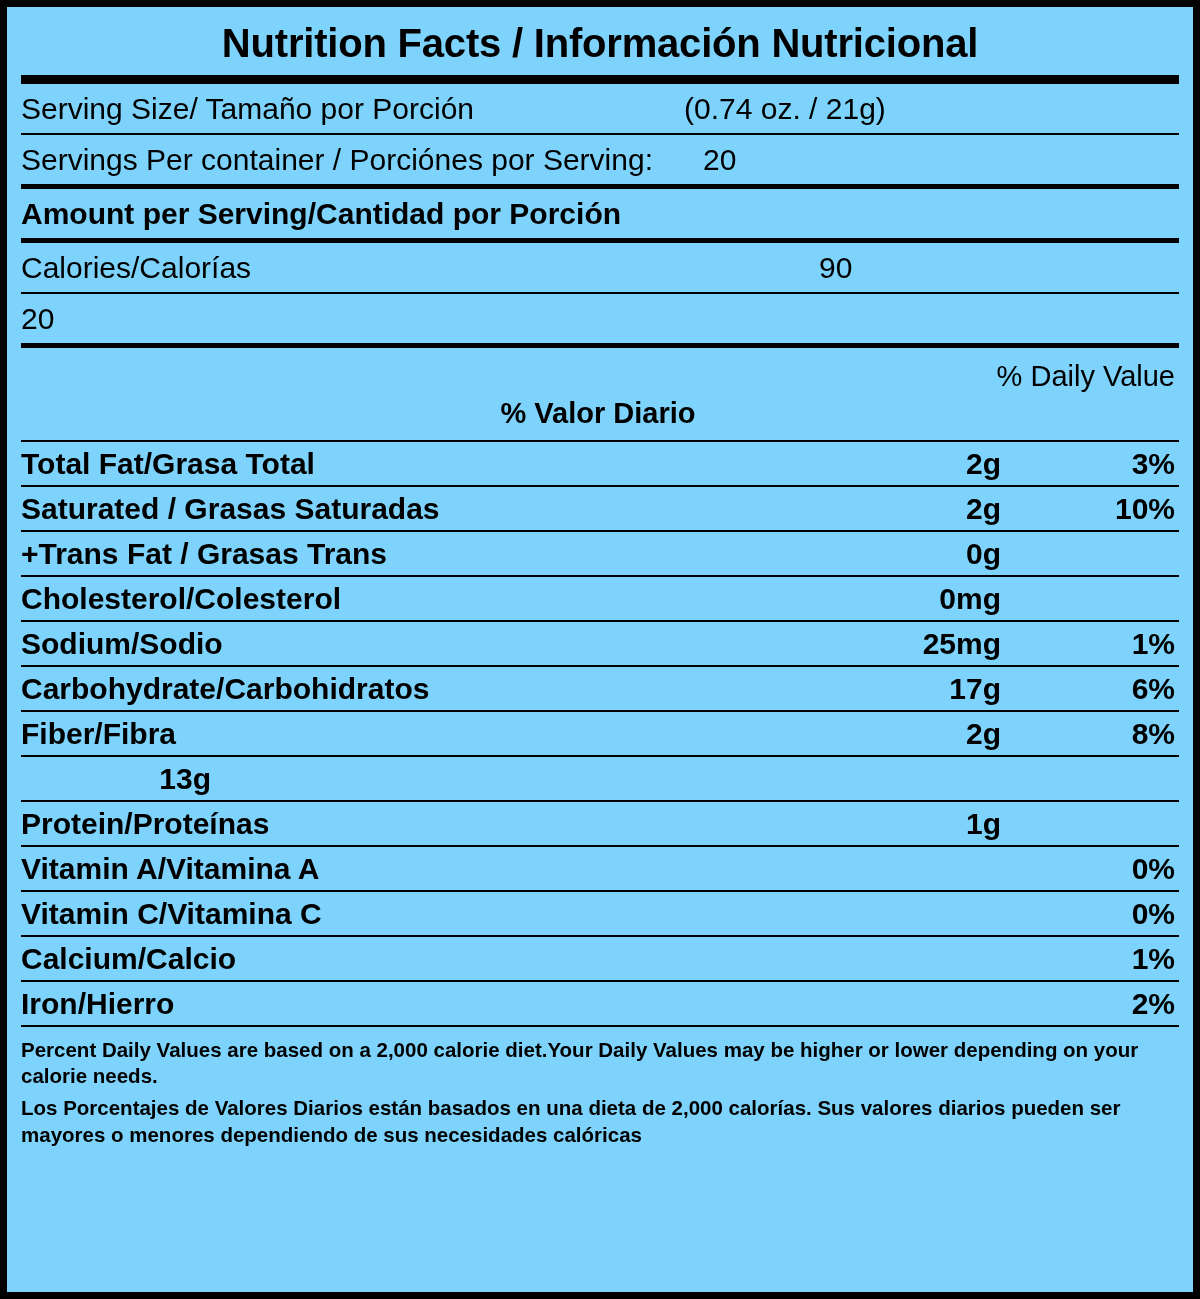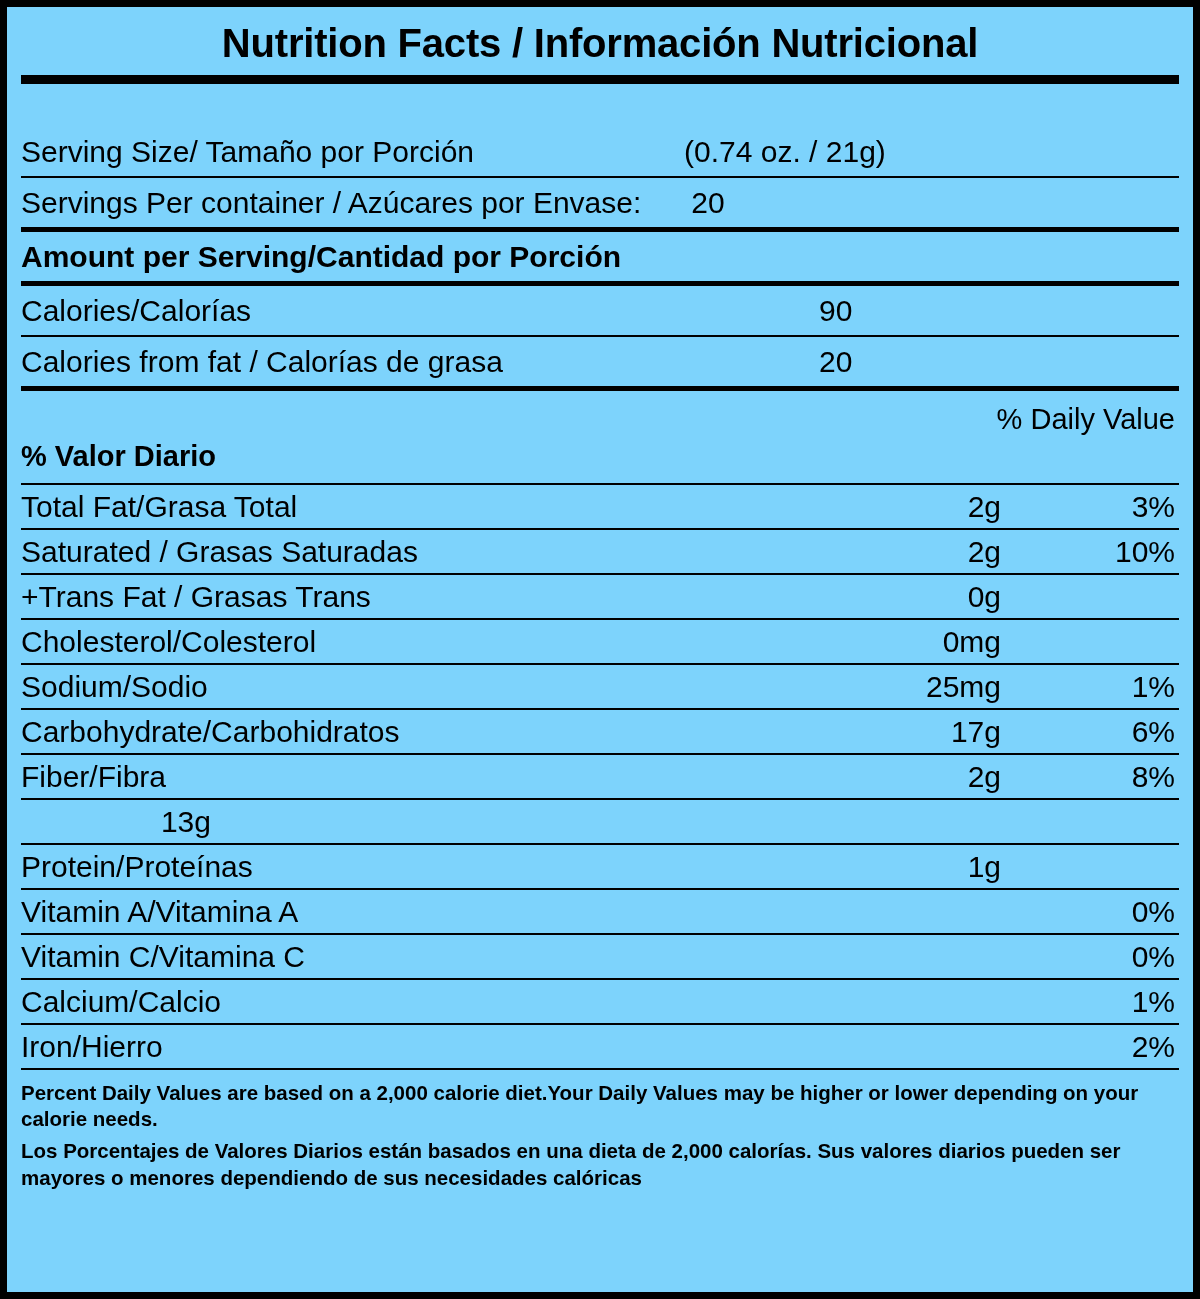--- a/index.html
+++ b/index.html
@@ -38,20 +38,21 @@
   }
   .rule-thin {
     border-bottom: 2px solid #000;
   }
   .row {
     display: flex;
     align-items: flex-end;
     font-size: 30px;
     line-height: 1.0;
     padding: 7px 0 6px 0;
+    font-weight: bold;
   }
   .row .name {
     flex: 1 1 auto;
     white-space: nowrap;
   }
   .row .amt {
     width: 190px;
     text-align: right;
     padding-right: 4px;
   }
@@ -67,21 +68,20 @@
     align-items: flex-end;
   }
   .serving-row .label-text {
     flex: 0 0 auto;
   }
   .serving-row .value-text {
     padding-left: 10px;
   }
   .serving-size .value-text {
     margin-left: 200px;
-    margin-top: 43px;
   }
   .servings-per .value-text {
     margin-left: 40px;
   }
   .amount-head {
     font-size: 30px;
     font-weight: bold;
     padding: 8px 0 7px 0;
   }
   .cal-row {
@@ -95,21 +95,21 @@
     width: 360px;
     text-align: left;
   }
   .dv-head {
     text-align: right;
     font-size: 29px;
     font-weight: normal;
     padding: 12px 4px 2px 0;
   }
   .dv-head2 {
-    text-align: left;
+    text-align: center;
     font-size: 29px;
     font-weight: bold;
     padding: 2px 4px 10px 0;
   }
   .footnote {
     font-size: 20.5px;
     line-height: 1.28;
     padding-top: 10px;
   }
   .footnote p {
@@ -127,39 +127,38 @@
   <div class="rule-thick"></div>
 
   <div class="serving-row serving-size">
     <span class="label-text">Serving Size/ Tamaño por Porción</span>
     <span class="value-text">(0.74 oz. / 21g)</span>
   </div>
 
   <div class="rule-thin"></div>
 
   <div class="serving-row servings-per">
-    <span class="label-text">Servings Per container  /  Azúcares por Envase:</span>
+    <span class="label-text">Servings Per container  /  Porciónes por Serving:</span>
     <span class="value-text">20</span>
   </div>
 
   <div class="rule-med"></div>
 
   <div class="amount-head">Amount per Serving/Cantidad por Porción</div>
 
   <div class="rule-med"></div>
 
   <div class="cal-row">
     <span class="name">Calories/Calorías</span>
     <span class="amt">90</span>
   </div>
 
   <div class="rule-thin"></div>
 
   <div class="cal-row">
-    <span class="name">Calories from fat / Calorías de grasa</span>
     <span class="amt">20</span>
   </div>
 
   <div class="rule-med"></div>
 
   <div class="dv-head">% Daily Value</div>
   <div class="dv-head2">% Valor Diario</div>
 
   <div class="rule-thin"></div>
 

